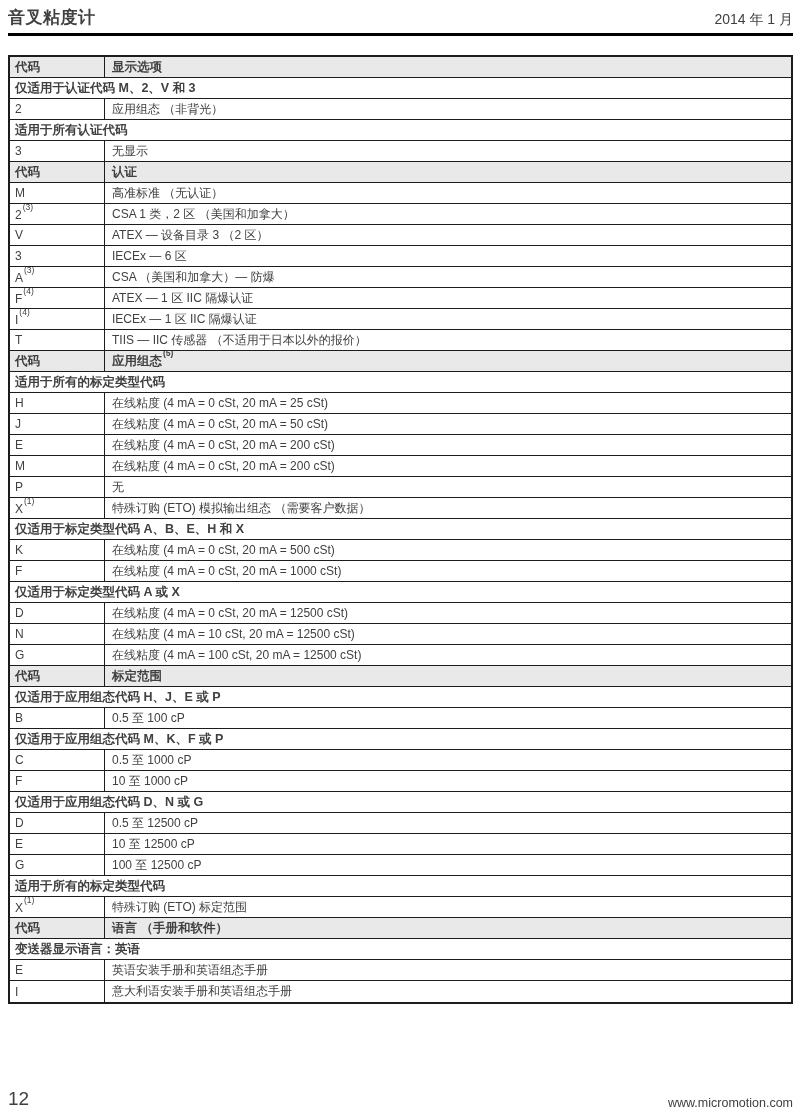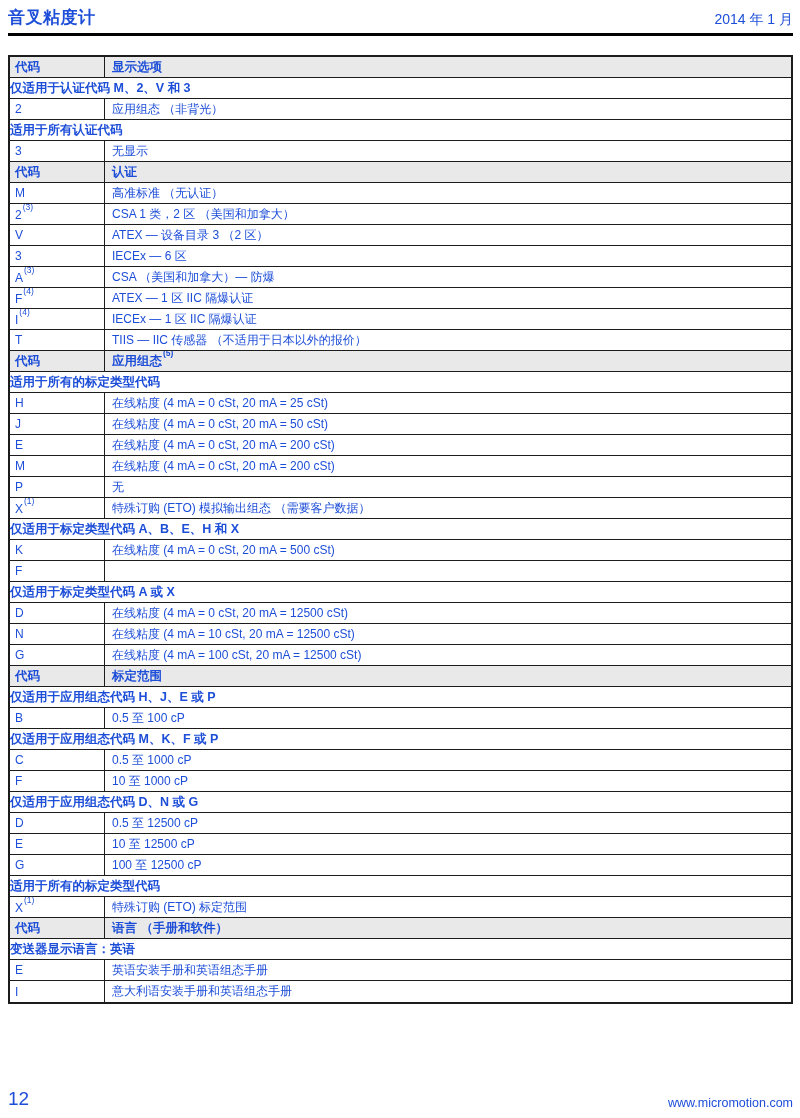--- a/index.html
+++ b/index.html
@@ -2,21 +2,21 @@
 <html><head>
 <meta charset="utf-8">
 <style>
   * { margin:0; padding:0; box-sizing:border-box; }
   html,body { background:#ffffff; }
   .page {
     position:relative;
     width:800px; height:1118px;
     background:#ffffff;
     font-family:"Liberation Sans","DejaVu Sans",sans-serif;
-    color:#1d4ed8;
+    color:#404040;
     overflow:hidden;
   }
   
   .doc-header {
     position:absolute; left:8px; right:7px; top:6px;
     display:flex; justify-content:space-between; align-items:flex-end;
     border-bottom:3px solid #000;
     padding-bottom:4px;
   }
   .doc-title { font-size:17px; font-weight:bold; letter-spacing:0.5px; }
@@ -31,21 +31,21 @@
   .t-row {
     height:21px;
     display:flex; align-items:center;
     border-bottom:1.4px solid #1c1c1c;
     font-size:12px;
     background:#fff;
     overflow:hidden;
   }
   .t-row:last-child { border-bottom:none; }
   .t-row.header { background:#e9e9e9; font-weight:bold; font-size:12.5px; }
-  .t-row.section { font-weight:bold; font-size:12.5px; }
+  .t-row.section { font-weight:bold; font-size:12.5px; padding-left:5px; }
   .cell-code {
     width:95px; flex:0 0 95px; align-self:stretch;
     display:flex; align-items:center;
     padding-left:5px;
     border-right:1.4px solid #1c1c1c;
   }
   .cell-desc {
     flex:1; align-self:stretch;
     display:flex; align-items:center;
     padding-left:7px;
@@ -240,20 +240,23 @@
           <span>K</span>
         </div>
         <div class="cell-desc">
           <span>在线粘度 (4 mA = 0 cSt, 20 mA = 500 cSt)</span>
         </div>
       </div>
       <div class="t-row data">
         <div class="cell-code">
           <span>F</span>
         </div>
+        <div class="cell-desc">
+          <span>在线粘度 (4 mA = 0 cSt, 20 mA = 1000 cSt)</span>
+        </div>
       </div>
       <div class="t-row section">
         <span>仅适用于标定类型代码 A 或 X</span>
       </div>
       <div class="t-row data">
         <div class="cell-code">
           <span>D</span>
         </div>
         <div class="cell-desc">
           <span>在线粘度 (4 mA = 0 cSt, 20 mA = 12500 cSt)</span>

